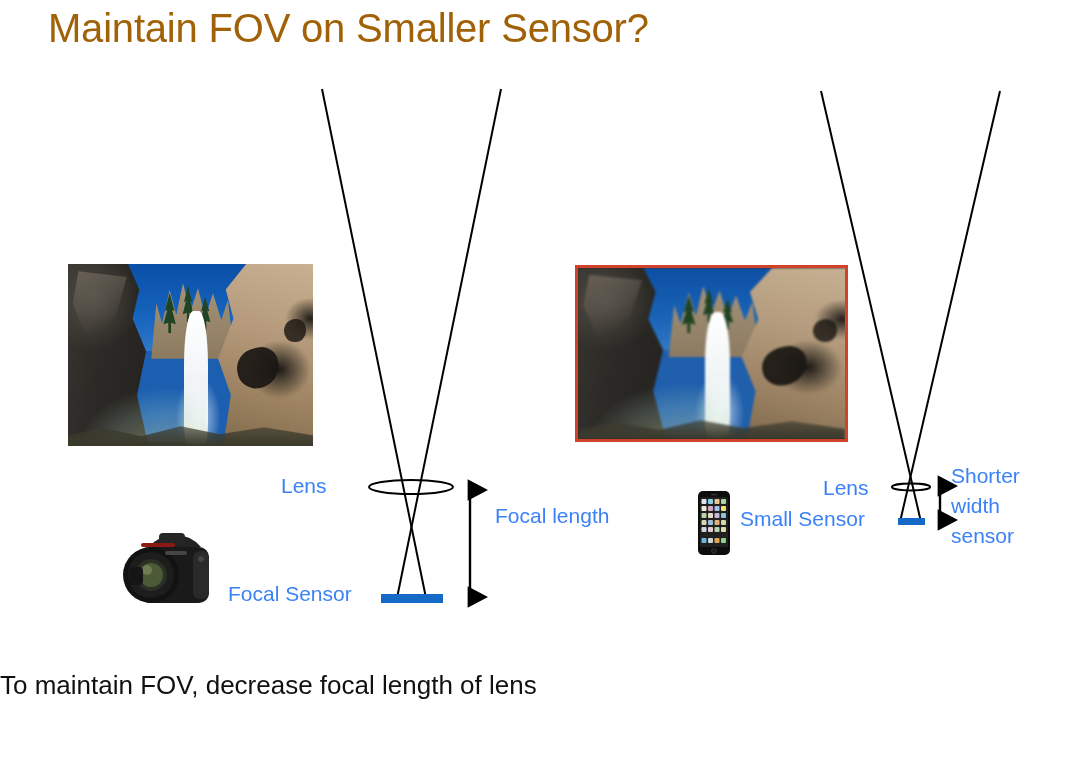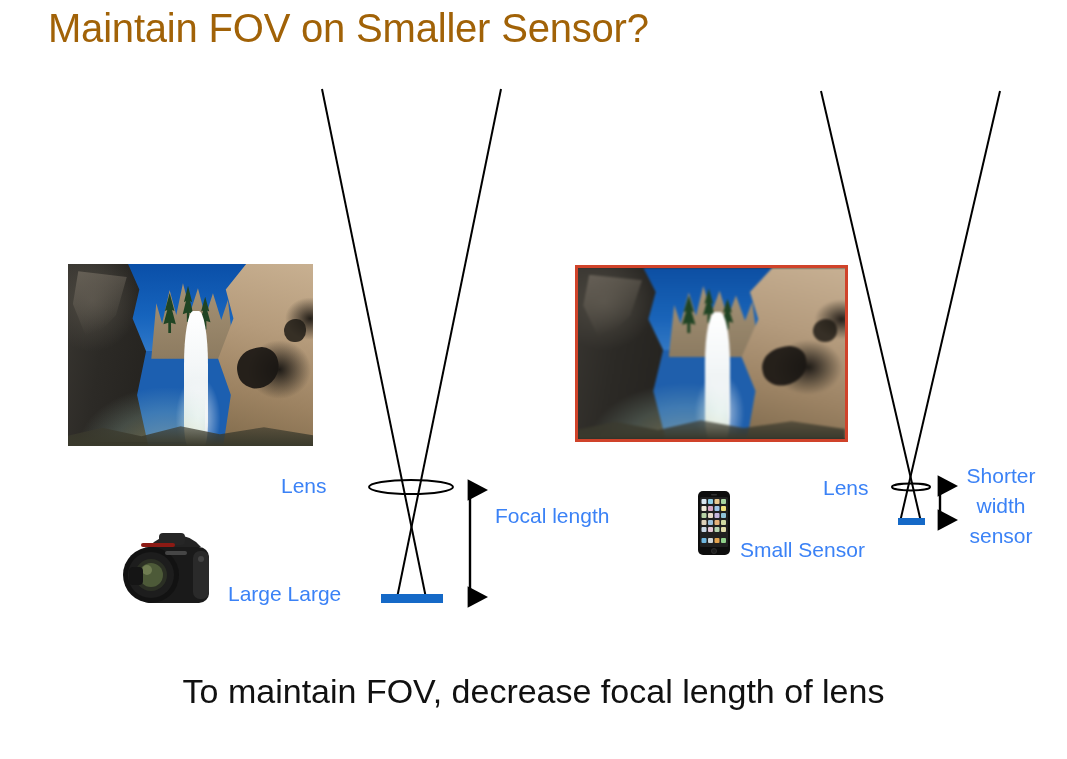--- a/index.html
+++ b/index.html
@@ -199,37 +199,35 @@
     position: absolute;
     font-size: 21px;
     color: #3b82f6;
     white-space: nowrap;
     line-height: 1.12;
   }
   .lbl-lens-left  { left: 281px; top: 474px; }
   .lbl-large-sensor { left: 228px; top: 582px; }
   .lbl-focal-left { left: 495px; top: 504px; }
   .lbl-lens-right { left: 823px; top: 476px; }
-  .lbl-small-sensor { left: 740px; top: 538px; }
+  .lbl-small-sensor { left: 740px; top: 507px; }
   .lbl-shorter {
     left: 951px;
     top: 461px;
     width: 100px;
-    text-align: center;
     white-space: normal;
     line-height: 1.42;
   }
   
   .caption {
     position: absolute;
     left: 0;
     right: 0;
     top: 668px;
-    text-align: center;
-    font-size: 34px;
+    font-size: 26px;
     line-height: 1.38;
     color: #111111;
   }
   .caption div { display: block; }
 </style>
 </head>
 <body>
 
 <div class="slide">
 
@@ -349,21 +347,21 @@
       <line x1="821" y1="91" x2="921" y2="522"></line>
       <line x1="1000" y1="91" x2="900" y2="522"></line>
     </g>
     <ellipse cx="911" cy="487" rx="19" ry="3.4" fill="none" stroke="#000" stroke-width="2"></ellipse>
     <rect x="898" y="518" width="27" height="7" fill="#1569c7"></rect>
     <line x1="940" y1="486" x2="940" y2="520" stroke="#000" stroke-width="2.4" marker-start="url(#arrUp)" marker-end="url(#arrDown)"></line>
   </svg>
 
   <div class="lbl lbl-lens-left">Lens</div>
 
-  <div class="lbl lbl-large-sensor">Large Large</div>
+  <div class="lbl lbl-large-sensor">Focal Sensor</div>
 
   <div class="lbl lbl-focal-left">Focal length</div>
 
   <div class="lbl lbl-lens-right">Lens</div>
 
   <div class="lbl lbl-small-sensor">Small Sensor</div>
 
   <div class="lbl lbl-shorter">
     <div>Shorter</div>
     <div>width</div>

